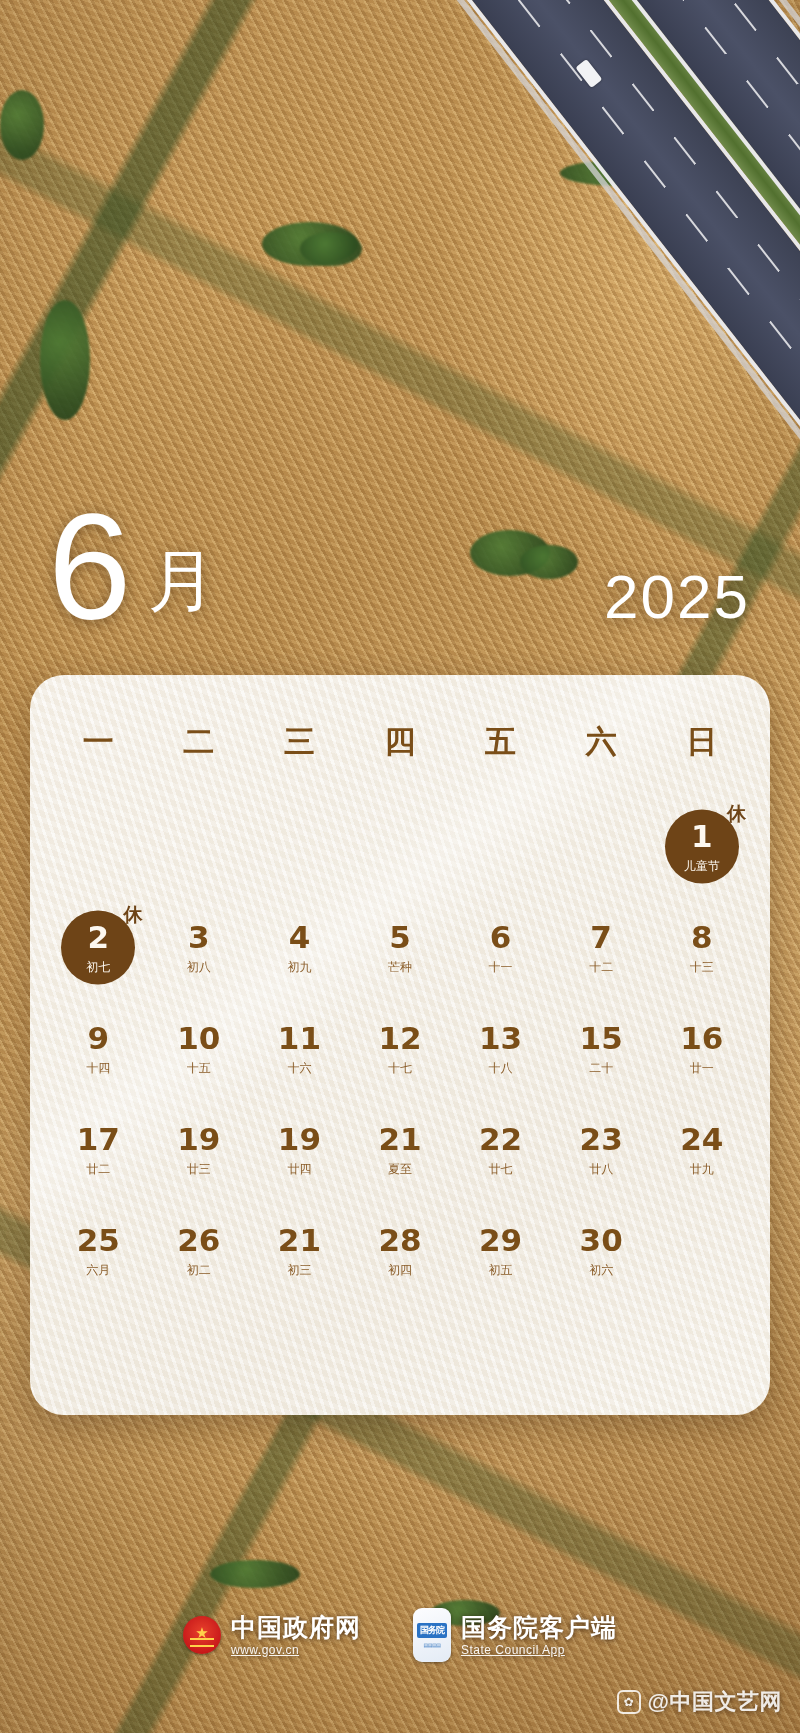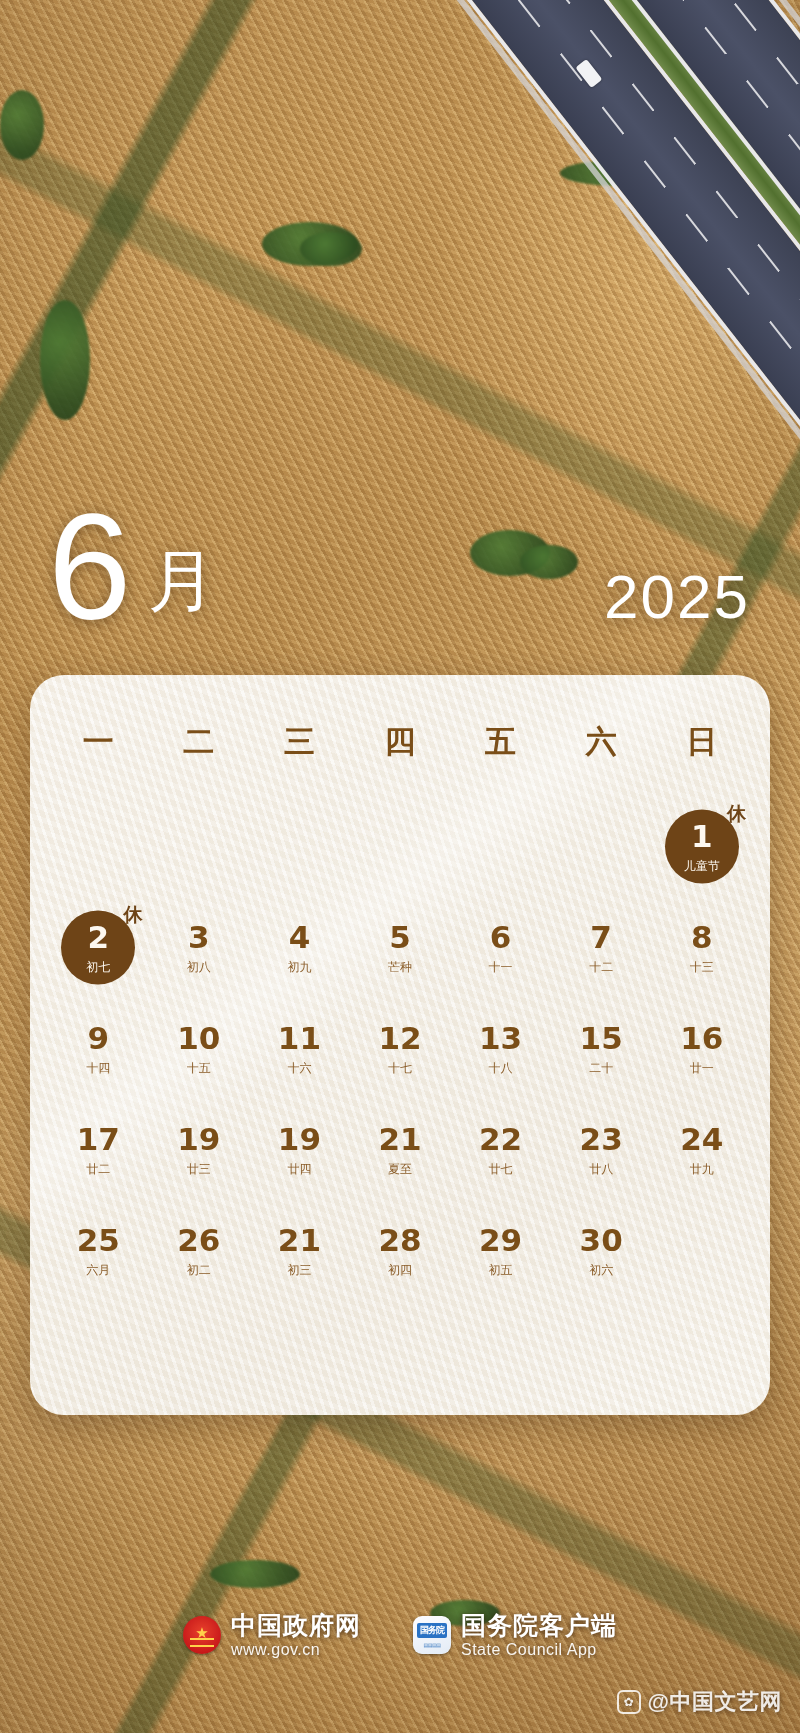--- a/index.html
+++ b/index.html
@@ -162,32 +162,32 @@
   .emblem::before {
     content:"★"; position:absolute; inset:0; color:#ffd24a;
     font-size:15px; display:flex; align-items:center; justify-content:center;
     padding-bottom:4px;
   }
   .emblem::after {
     content:""; position:absolute; left:7px; right:7px; bottom:7px; height:5px;
     border-top:2px solid #ffd24a; border-bottom:2px solid #ffd24a;
   }
   .appicon {
-    width:38px; height:38px; border-radius:9px;
+    width:38px; height:54px; border-radius:9px;
     background:linear-gradient(160deg,#fdfdff,#e3ebf5);
     box-shadow:0 1px 3px rgba(0,0,0,.4);
     display:flex; flex-direction:column; align-items:center; justify-content:center;
     gap:4px; overflow:hidden;
   }
   .appicon .ai-top { font-size:9px; font-weight:700; color:#fff; background:#2a72c4;
                      padding:1px 3px; border-radius:2px; letter-spacing:-1px; }
   .appicon .ai-bot { font-size:5px; color:#3f7cc0; letter-spacing:-.5px; }
   .ftext { color:#fff; text-shadow:0 1px 5px rgba(40,20,5,.75); line-height:1; }
   .ftext .f1 { font-size:25px; font-weight:700; letter-spacing:1px; }
-  .ftext .f2 { font-size:16px; margin-top:4px; opacity:.92; letter-spacing:.5px; }
+  .ftext .f2 { font-size:12px; margin-top:4px; opacity:.92; letter-spacing:.5px;text-decoration:underline; }
 
   
   #watermark {
     position:absolute; right:18px; bottom:16px;
     display:flex; align-items:center; gap:7px;
     color:rgba(255,255,255,.88);
     text-shadow:0 1px 4px rgba(40,20,5,.6);
   }
   #watermark .wb {
     width:24px; height:24px; border-radius:6px;

